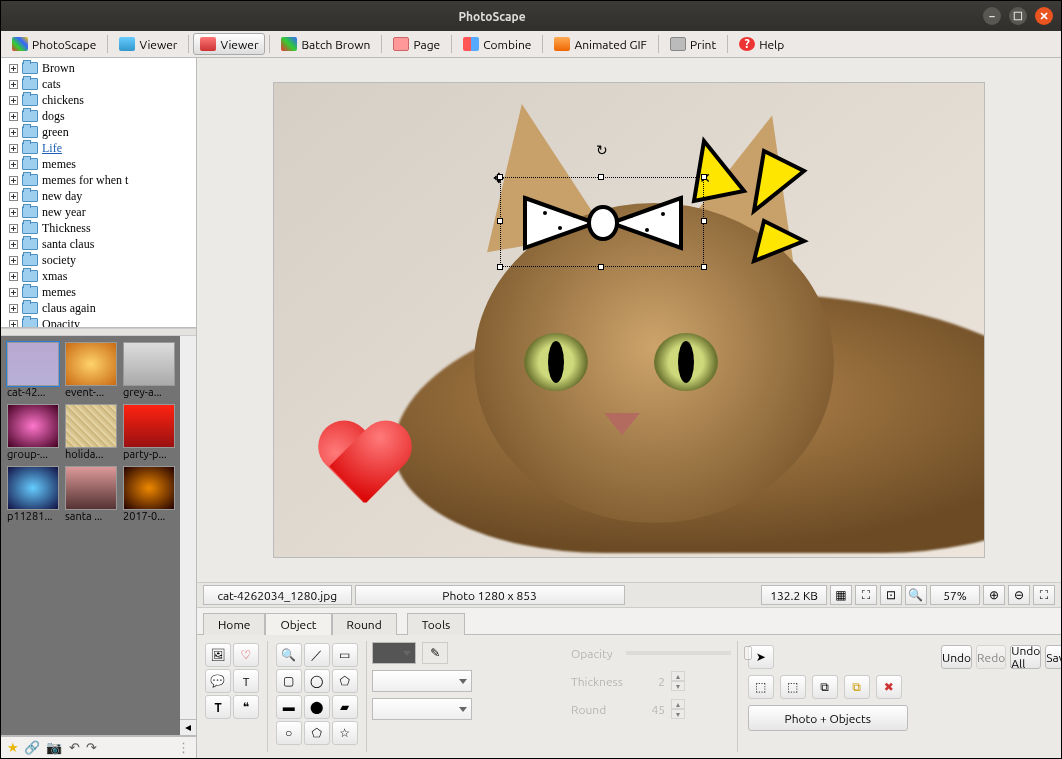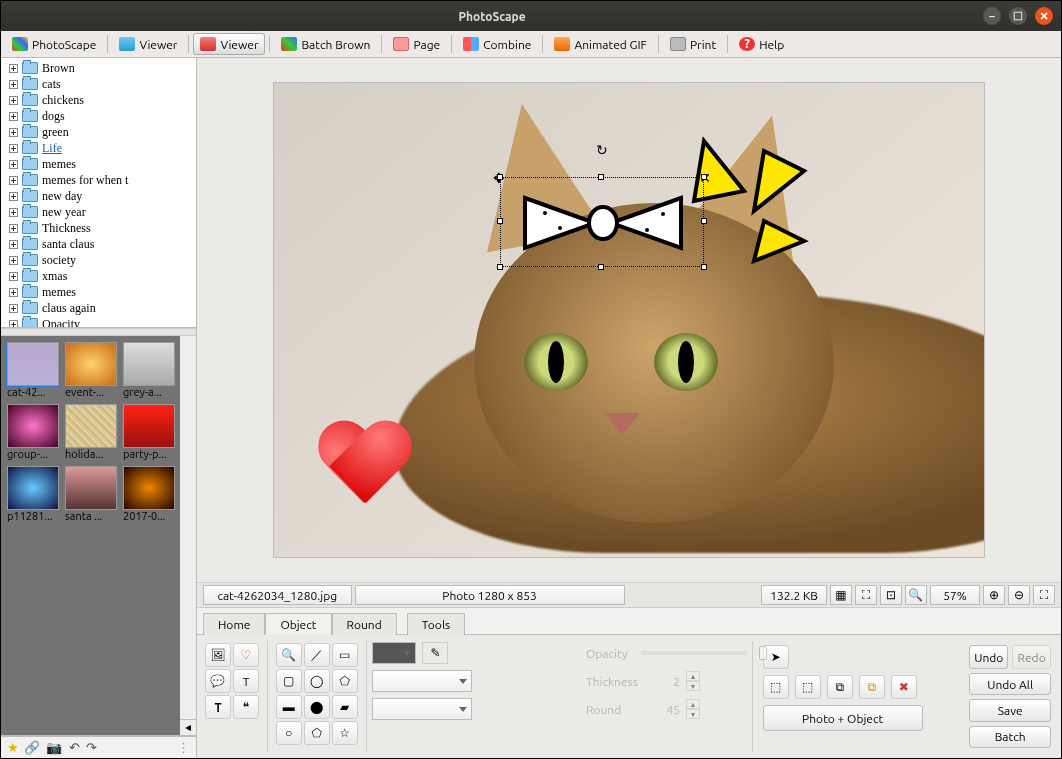--- a/index.html
+++ b/index.html
@@ -105,21 +105,21 @@
   .sliders .lbl{width:60px;color:#777;}
   .sliders .val{width:28px;text-align:right;color:#777;}
   .spin{width:14px;display:flex;flex-direction:column;}
   .spin div{height:10px;border:1px solid #bbb;background:#eee;font-size:7px;text-align:center;line-height:8px;}
   .slider{width:130px;height:4px;background:#ccc;position:relative;}
   .slider .knob{position:absolute;top:-5px;width:8px;height:14px;background:#fff;border:1px solid #888;border-radius:2px;}
   .objops{display:flex;flex-direction:column;gap:6px;width:260px;padding:4px;}
   .objops .row{display:flex;gap:6px;}
   .objops .row .tb{width:26px;height:24px;border:1px solid #ccc;background:linear-gradient(#fff,#e8e8e8);display:flex;align-items:center;justify-content:center;border-radius:3px;}
   .objops .bigbtn{width:160px;height:26px;border:1px solid #bbb;background:linear-gradient(#fff,#e6e6e6);border-radius:3px;display:flex;align-items:center;justify-content:center;}
-  .rightbtns{display:flex;flex-direction:column;gap:4px;width:118px;padding:4px;}
+  .rightbtns{display:flex;gap:4px;width:118px;padding:4px;}
   .rightbtns .row2{display:flex;gap:4px;}
   .rbtn{flex:1;height:24px;border:1px solid #bbb;background:linear-gradient(#fff,#e6e6e6);border-radius:3px;display:flex;align-items:center;justify-content:center;}
   .rbtn.dis{opacity:0.45;}
 </style>
 </head>
 <body>
 
 <div class="window">
 
   <div class="titlebar">
@@ -469,21 +469,21 @@
           </div>
           <div class="row">
             <div class="tb">⬚</div>
             <div class="tb">⬚</div>
             <div class="tb">⧉</div>
             <div class="tb" style="color:#c90">⧉</div>
             <div class="tb" style="color:#c33">✖</div>
           </div>
           <div class="row">
             <div class="bigbtn">
-                <span>Photo + Object</span>
+                <span>Photo + Objects</span>
               </div>
           </div>
         </div>
 
         <div style="flex:1"></div>
 
         <div class="rightbtns">
           <div class="row2">
             <div class="rbtn">
                 <span>Undo</span>

